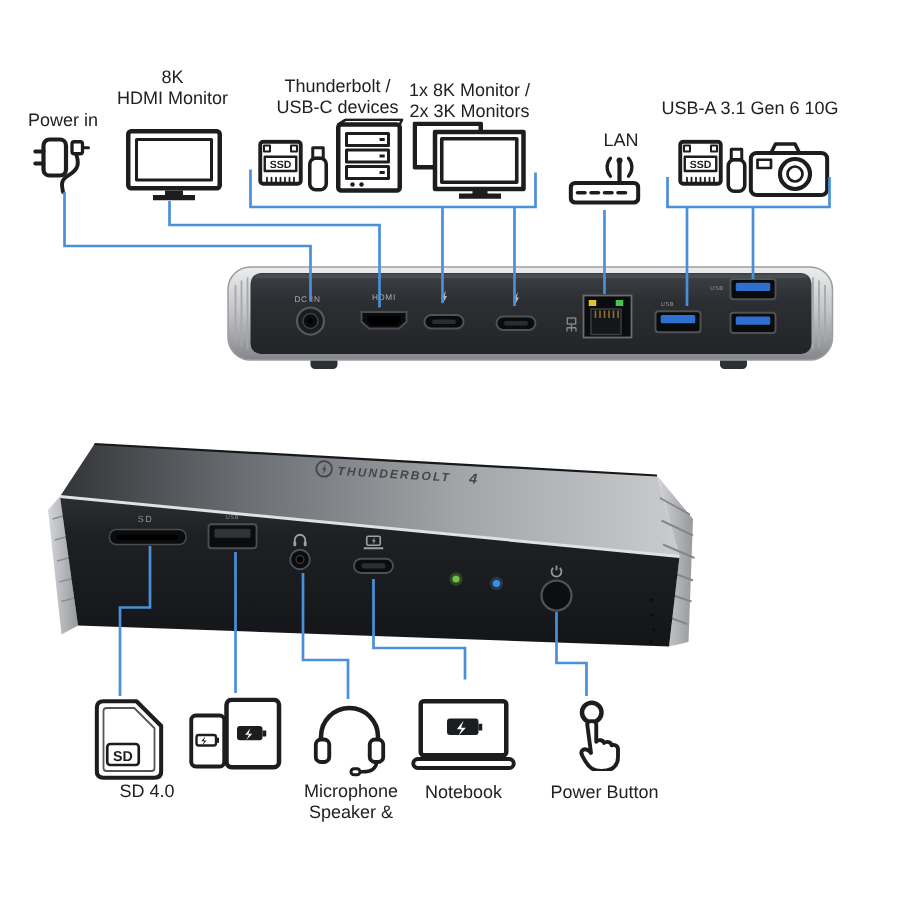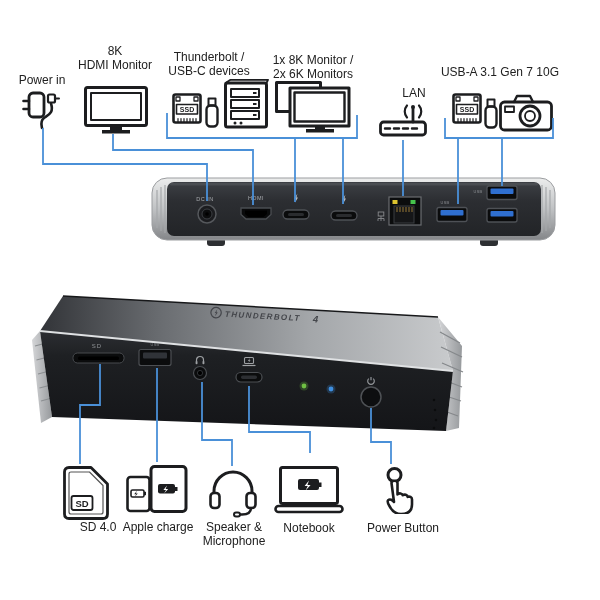--- a/index.html
+++ b/index.html
@@ -13,30 +13,30 @@
 </head>
 <body>
 
 <div class="stage">
 
   <div class="lbl" style="left:6px;top:73px;width:72px">Power in</div>
   <div class="lbl" style="left:65px;top:44px;width:100px">
     <div>8K</div>
     <div>HDMI Monitor</div>
   </div>
-  <div class="lbl" style="left:142px;top:50px;width:134px">
+  <div class="lbl" style="left:158px;top:50px;width:134px">
     <div>Thunderbolt /</div>
     <div>USB-C devices</div>
   </div>
   <div class="lbl" style="left:248px;top:53px;width:130px">
     <div>1x 8K Monitor /</div>
-    <div>2x 6K Monitors</div>
+    <div>2x 3K Monitors</div>
   </div>
   <div class="lbl" style="left:394px;top:86px;width:40px">LAN</div>
-  <div class="lbl" style="left:434px;top:65px;width:132px">USB-A 3.1 Gen 7 10G</div>
+  <div class="lbl" style="left:434px;top:65px;width:132px">USB-A 3.1 Gen 6 10G</div>
 
   <svg class="ic" style="left:22px;top:88px" width="40" height="42" viewBox="0 0 40 42">
     <g class="st" stroke-width="2.6">
       <path d="M1.5,13 H7 M1.5,21 H7"></path>
       <rect x="7" y="5" width="15" height="24" rx="4" stroke-width="2.8"></rect>
       <rect x="26" y="6.5" width="7" height="8" rx="1.5" stroke-width="2.2"></rect>
       <path d="M33,10.5 h4" stroke-width="2"></path>
       <path d="M29,15.5 c3,9 -2,11 -7,14.5 c-4,3 -2.5,7 -2,10" stroke-width="2.6"></path>
     </g>
   </svg>
@@ -323,22 +323,21 @@
     <path d="M35,14.5 l-4.4,5.6 h3.2 l-2.2,4.4 5,-5.4 h-3.2 z" fill="#ffffff"></path>
   </svg>
 
   <svg class="ic" style="left:378px;top:466px" width="42" height="48" viewBox="0 0 42 48">
     <circle cx="16.5" cy="9" r="6.5" class="st" stroke-width="3"></circle>
     <path d="M13.5,17 c0,-3 6,-3 6,0 v11.5 c1.5,-1.8 4.8,-1.2 5.2,0.8 c1.8,-1.4 4.8,-0.6 5,1.6 c1.8,-0.8 4.3,0 4.3,2.6 v5 c0,6.8 -4.6,9.5 -11,9.5 c-5.4,0 -8,-2 -10.6,-6.4 c-1.6,-2.7 -4,-5.6 -2.2,-7.4 c1.6,-1.6 4.4,-0.2 5.8,1.8 L13.5,17 z" fill="#ffffff" stroke="#1c1d1f" stroke-width="2.6" stroke-linejoin="round"></path>
   </svg>
 
   <div class="lbl" style="left:62px;top:520px;width:72px">SD 4.0</div>
   <div class="lbl" style="left:94px;top:520px;width:128px">
-    <div>Apple charge</div>
   </div>
   <div class="lbl" style="left:178px;top:520px;width:112px">
+    <div>Microphone</div>
     <div>Speaker &amp;</div>
-    <div>Microphone</div>
   </div>
   <div class="lbl" style="left:261px;top:521px;width:96px">Notebook</div>
   <div class="lbl" style="left:345px;top:521px;width:116px">Power Button</div>
 
 </div>
 
 </body></html>

